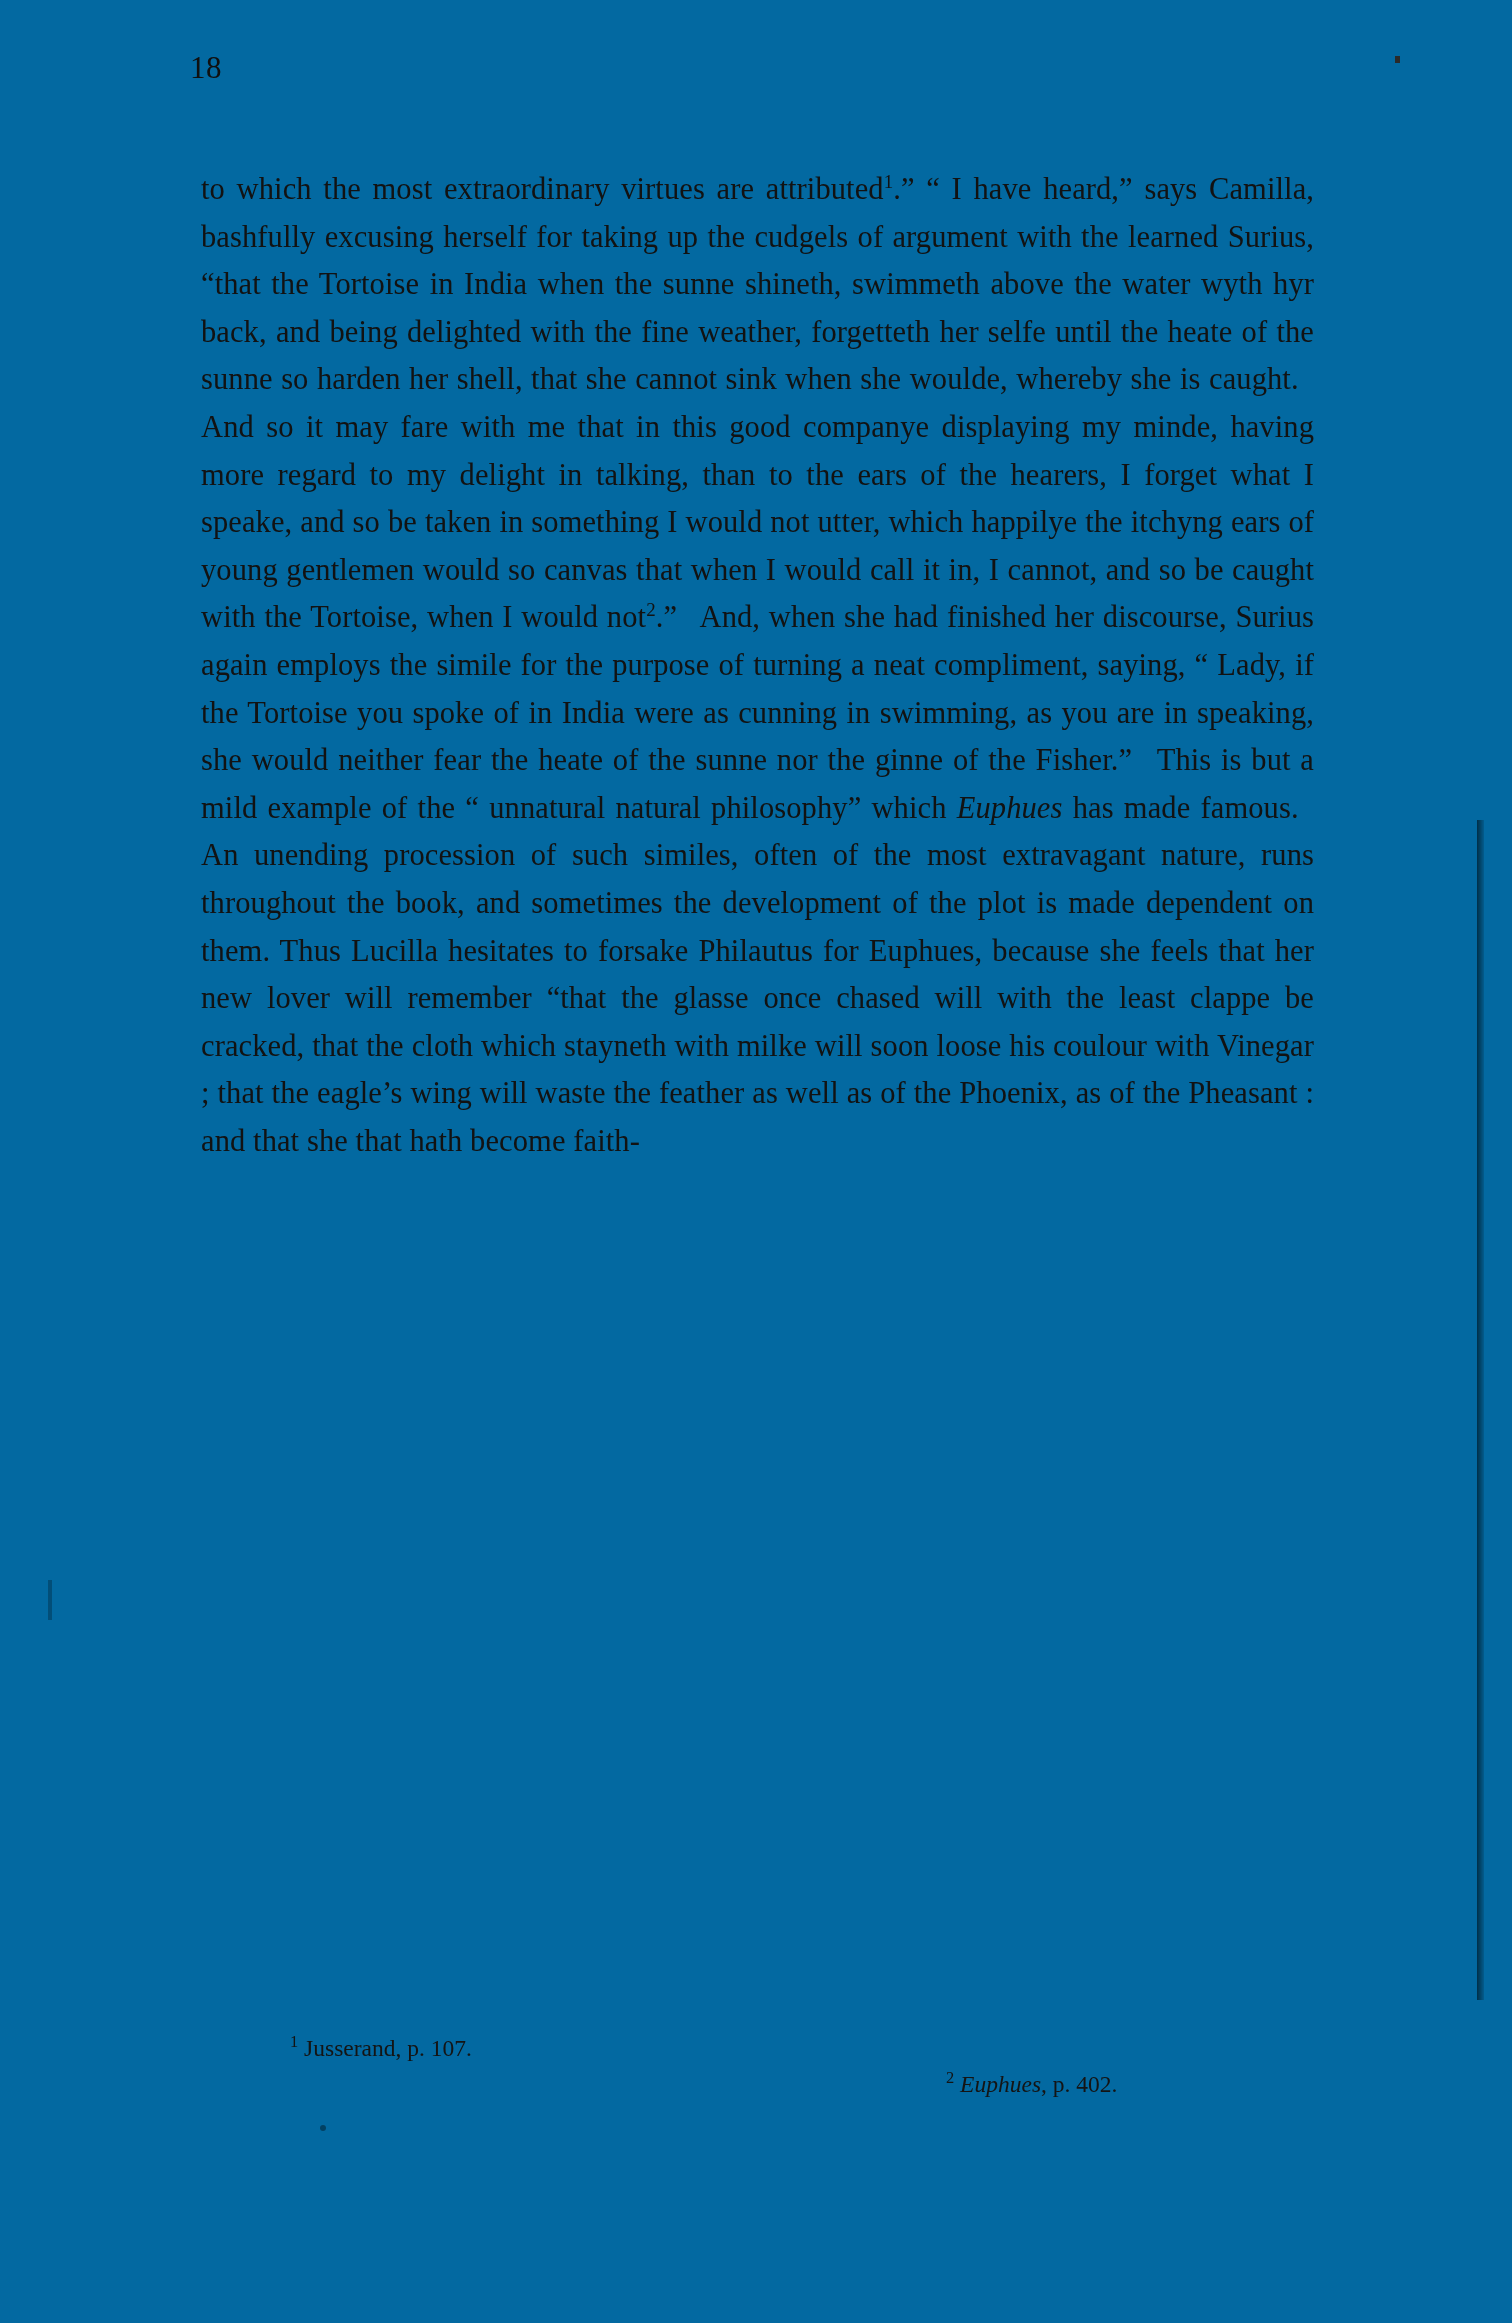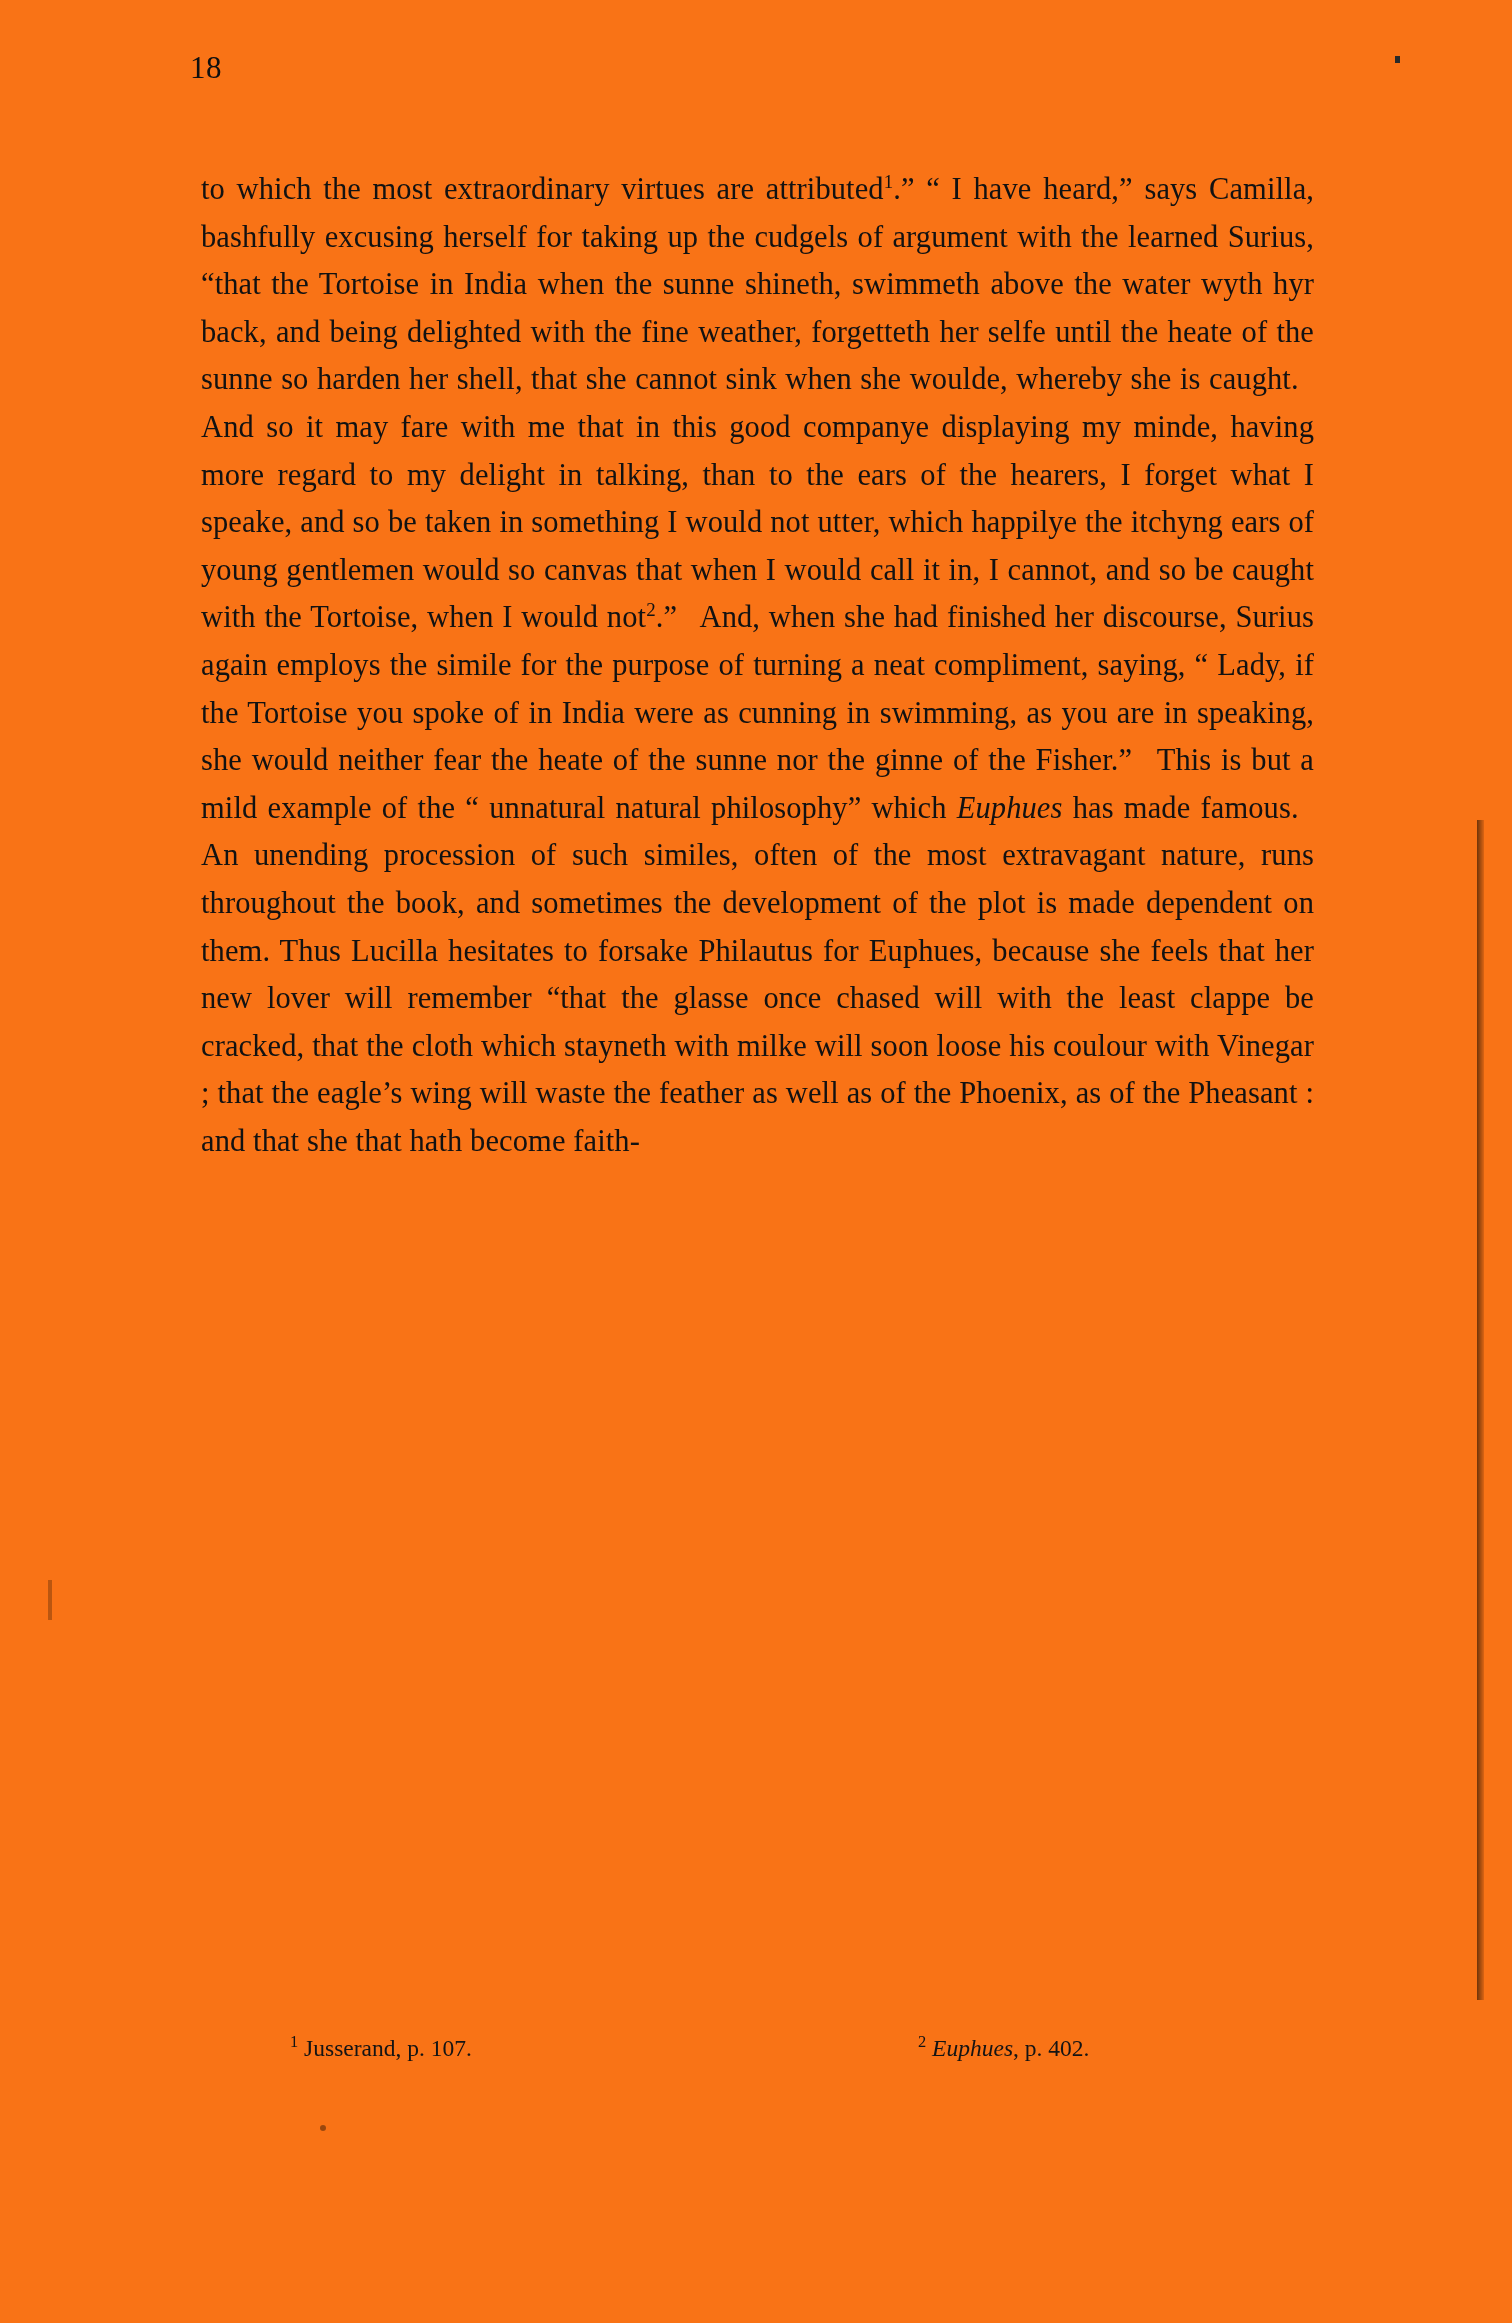--- a/index.html
+++ b/index.html
@@ -11,21 +11,21 @@
     width: 1512px;
     height: 2323px;
     position: relative;
     font-family: "Liberation Serif", serif;
     color: #1a1a1a;
     overflow: hidden;
   }
   .page {
     position: absolute;
     inset: 0;
-    background: #f97316;
+    background: #0369a1;
   }
   
   .scan-edge-right {
     position: absolute;
     top: 820px;
     right: 28px;
     width: 7px;
     height: 1180px;
     background: linear-gradient(to right, rgba(0,0,0,0.55), rgba(0,0,0,0.12));
     filter: blur(0.4px);
@@ -115,21 +115,21 @@
   }
   .footnote {
     position: absolute;
     top: 0;
     font-size: 23.5px;
     color: #141414;
     font-family: "Liberation Serif", serif;
     white-space: nowrap;
   }
   .footnote.left { left: 0; text-align: right; }
-  .footnote.right { left: 628px; }
+  .footnote.right { left: 656px; margin-top: 36px; }
   .footnote i { font-style: italic; }
   .footnote sup {
     font-size: 0.7em;
   }
 </style>
 </head>
 <body>
 
 <div class="page">
 

